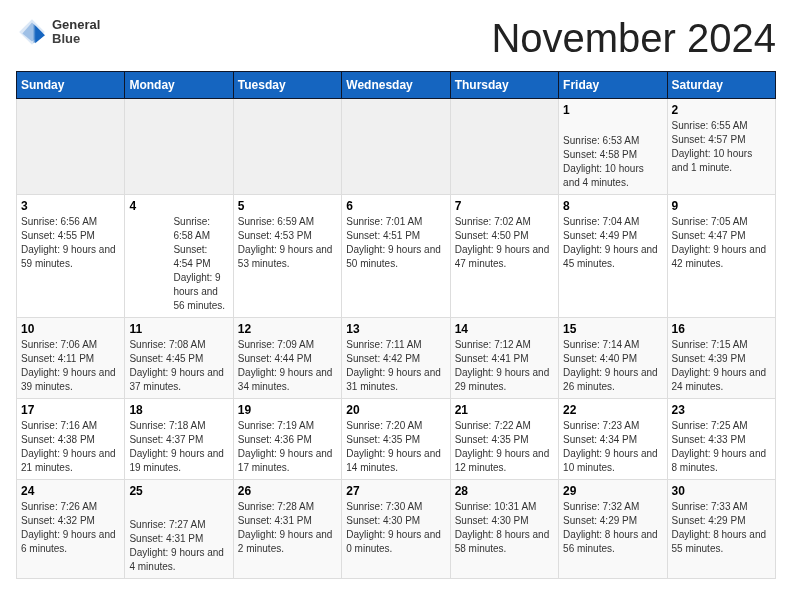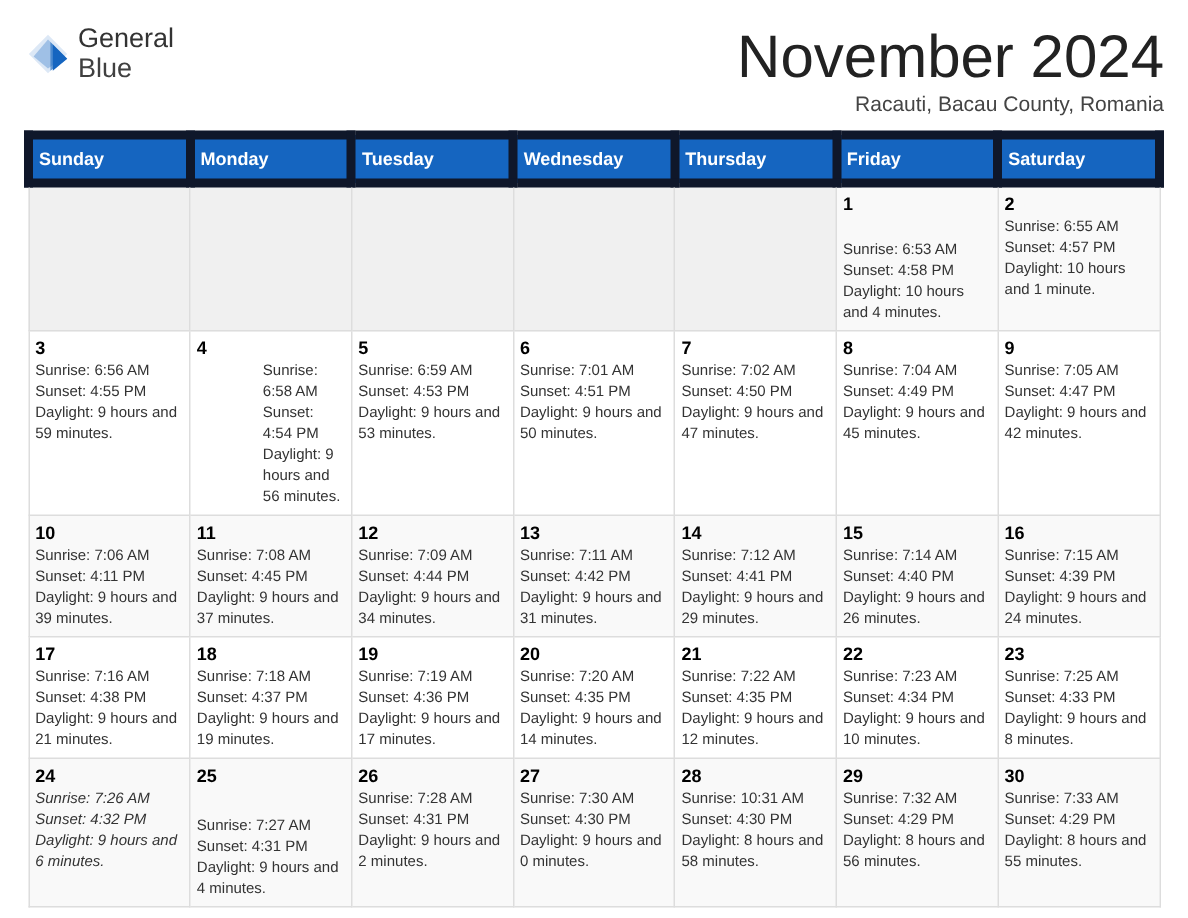--- a/index.html
+++ b/index.html
@@ -15,22 +15,22 @@
       align-items: flex-start;
       justify-content: space-between;
       margin-bottom: 10px;
     }
     .logo {
       display: flex;
       align-items: center;
       gap: 4px;
     }
     .logo-text {
-      font-size: 18px;
-      font-weight: normal;
+      font-size: 13px;
+      font-weight: bold;
       line-height: 1.1;
     }
     .logo-text .general { color: #333; }
     .logo-text .blue { color: #404040; }
     .logo-icon {
       width: 32px;
       height: 32px;
     }
     .title-area {
       text-align: right;
@@ -49,21 +49,21 @@
       border-collapse: collapse;
       font-size: 11px;
     }
     .calendar thead th {
       background: #1565c0;
       color: #fff;
       padding: 6px 4px;
       text-align: left;
       font-size: 12px;
       font-weight: bold;
-      border: 6px solid #0f172a;
+      border: 1px solid #0f172a;
     }
     .calendar tbody td {
       vertical-align: top;
       padding: 4px;
       border: 1px solid #ddd;
       width: 14.28%;
       min-height: 80px;
       background: #fff;
     }
     .calendar tbody tr:nth-child(odd) td {
@@ -98,21 +98,20 @@
       <polygon points="22,10 36,24 22,34" fill="#1565c0" opacity="0.6"></polygon>
       <polygon points="24,12 36,24 24,34" fill="#1565c0"></polygon>
     </svg>
     <div class="logo-text">
       <div><span class="general">General</span></div>
       <div><span class="blue">Blue</span></div>
     </div>
   </div>
   <div class="title-area">
     <div class="month-title">November 2024</div>
-    <div class="location">Racauti, Bacau County, Romania</div>
   </div>
 </div>
 
 <table class="calendar">
   <thead>
     <tr>
     <th>Sunday</th>
         <th>Monday</th>
         <th>Tuesday</th>
         <th>Wednesday</th>
@@ -269,21 +268,21 @@
         <td>
           <span class="day-number">23</span>
           <div class="day-info" style="white-space: pre-line;">Sunrise: 7:25 AM
 Sunset: 4:33 PM
 Daylight: 9 hours and 8 minutes.</div>
         </td>
       </tr>
       <tr>
         <td>
           <span class="day-number">24</span>
-          <div class="day-info" style="white-space: pre-line; font-style: italic;">Sunrise: 7:26 AM
+          <div class="day-info" style="white-space: pre-line;">Sunrise: 7:26 AM
 Sunset: 4:32 PM
 Daylight: 9 hours and 6 minutes.</div>
         </td>
         <td>
           <span class="day-number">25</span>
           <div class="day-info" style="white-space: pre-line; margin-top: 20px;">Sunrise: 7:27 AM
 Sunset: 4:31 PM
 Daylight: 9 hours and 4 minutes.</div>
         </td>
         <td>

